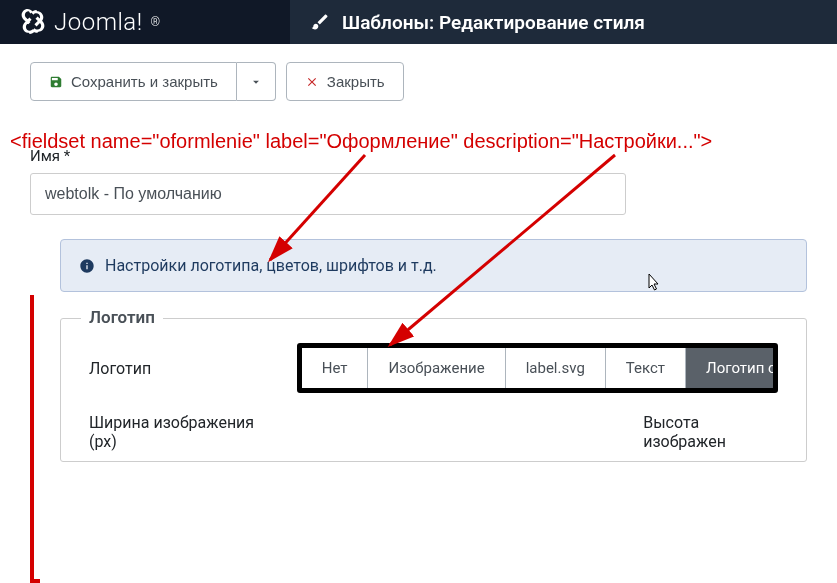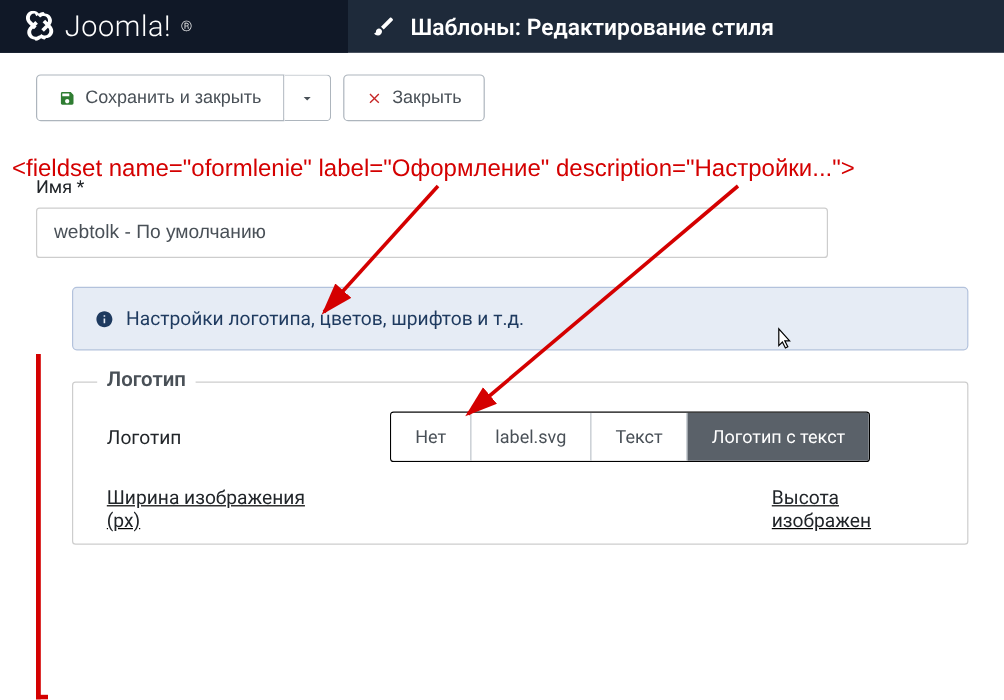--- a/index.html
+++ b/index.html
@@ -17,41 +17,41 @@
 .tbtn .ico { width: 14px; height: 14px; }
 .tbtn-group { display: flex; }
 .tbtn-group .tbtn:first-child { border-top-right-radius: 0; border-bottom-right-radius: 0; text-align: right; }
 .tbtn-group .tbtn:last-child { border-top-left-radius: 0; border-bottom-left-radius: 0; border-left: none; padding: 10px 12px; }
 
 .annotation { color: #d40000; font-size: 20px; font-weight: 400; position: absolute; left: 10px; top: 130px; white-space: nowrap; font-family: Arial, sans-serif; z-index: 100; }
 
 .form-area { padding: 4px 30px 0 30px; }
 .form-label { font-size: 15px; color: #212529; margin-bottom: 8px; margin-top: 28px; }
 .asterisk { color: #212529; }
-.form-input { width: 660px; border: 1px solid #cdcdcd; border-radius: 3px; padding: 11px 14px; font-size: 16px; color: #495057; }
+.form-input { width: 596px; border: 1px solid #cdcdcd; border-radius: 3px; padding: 11px 14px; font-size: 16px; color: #495057; }
 
 .tabs { display: flex; border-bottom: 1px solid #cdcdcd; margin-top: 26px; }
 .tab { padding: 14px 20px; font-size: 16px; color: #343a40; cursor: pointer; position: relative; }
 .tab.active { color: #1f3b8f; font-weight: 500; }
 .tab.active::after { content: ''; position: absolute; bottom: -1px; left: 0; right: 0; height: 3px; background: #2d5fc9; }
 
 .tab-content { padding: 24px 30px 0 60px; }
 .alert-info { background: #e6ecf5; border: 1px solid #b3c2dc; color: #1e3a5f; padding: 16px 18px; border-radius: 4px; font-size: 16px; display: flex; align-items: center; gap: 10px; text-align: center; }
 .info-icon { width: 16px; height: 16px; flex-shrink: 0; }
 
 .fieldset { border: 1px solid #cdcdcd; border-radius: 3px; margin-top: 26px; padding: 24px 28px 0 28px; position: relative; }
 .legend { position: absolute; top: -12px; left: 20px; background: #fff; padding: 0 8px; font-size: 17px; color: #495057; font-weight: 600; }
 .field-row { display: flex; align-items: center; margin-bottom: 20px; }
 .field-label { width: 236px; font-size: 16px; color: #212529; }
-.btn-group { display: flex; border: 1px solid #000000; border-radius: 3px; overflow: hidden; }
+.btn-group { display: flex; border: 5px solid #000000; border-radius: 3px; overflow: hidden; }
 .btn-group .opt { padding: 11px 20px; font-size: 15px; background: #fff; color: #495057; border-right: 1px solid #adb5bd; cursor: pointer; white-space: nowrap; }
 .btn-group .opt:last-child { border-right: none; }
 .btn-group .opt.active { background: #5a6169; color: #fff; }
 
-.cols { display: flex; gap: 48px; margin-top: 8px; text-decoration: underline; }
+.cols { display: flex; gap: 48px; margin-top: 8px; }
 .col .field-label { margin-bottom: 10px; width: auto; }
 
 svg.arrow { position: absolute; pointer-events: none; z-index: 99; }
 .cursor-img { position: absolute; z-index: 101; }
 .red-corner { position: absolute; z-index: 98; border-left: 4px solid #d40000; border-bottom: 4px solid #d40000; }
 </style>
 </head>
 <body>
 
 <div class="header">
@@ -135,20 +135,21 @@
     <span>Настройки логотипа, цветов, шрифтов и т.д.</span>
   </div>
 
   <div class="fieldset">
     <div class="legend">Логотип</div>
 
     <div class="field-row">
       <div class="field-label">Логотип</div>
       <div class="btn-group" id="logo-opts">
           <div class="opt">Нет</div>
+          <div class="opt">Изображение</div>
           <div class="opt">label.svg</div>
           <div class="opt">Текст</div>
           <div class="opt active">Логотип с текст</div>
         </div>
     </div>
 
     <div class="cols">
       <div class="col">
         <div class="field-label">Ширина изображения (px)</div>
       </div>

